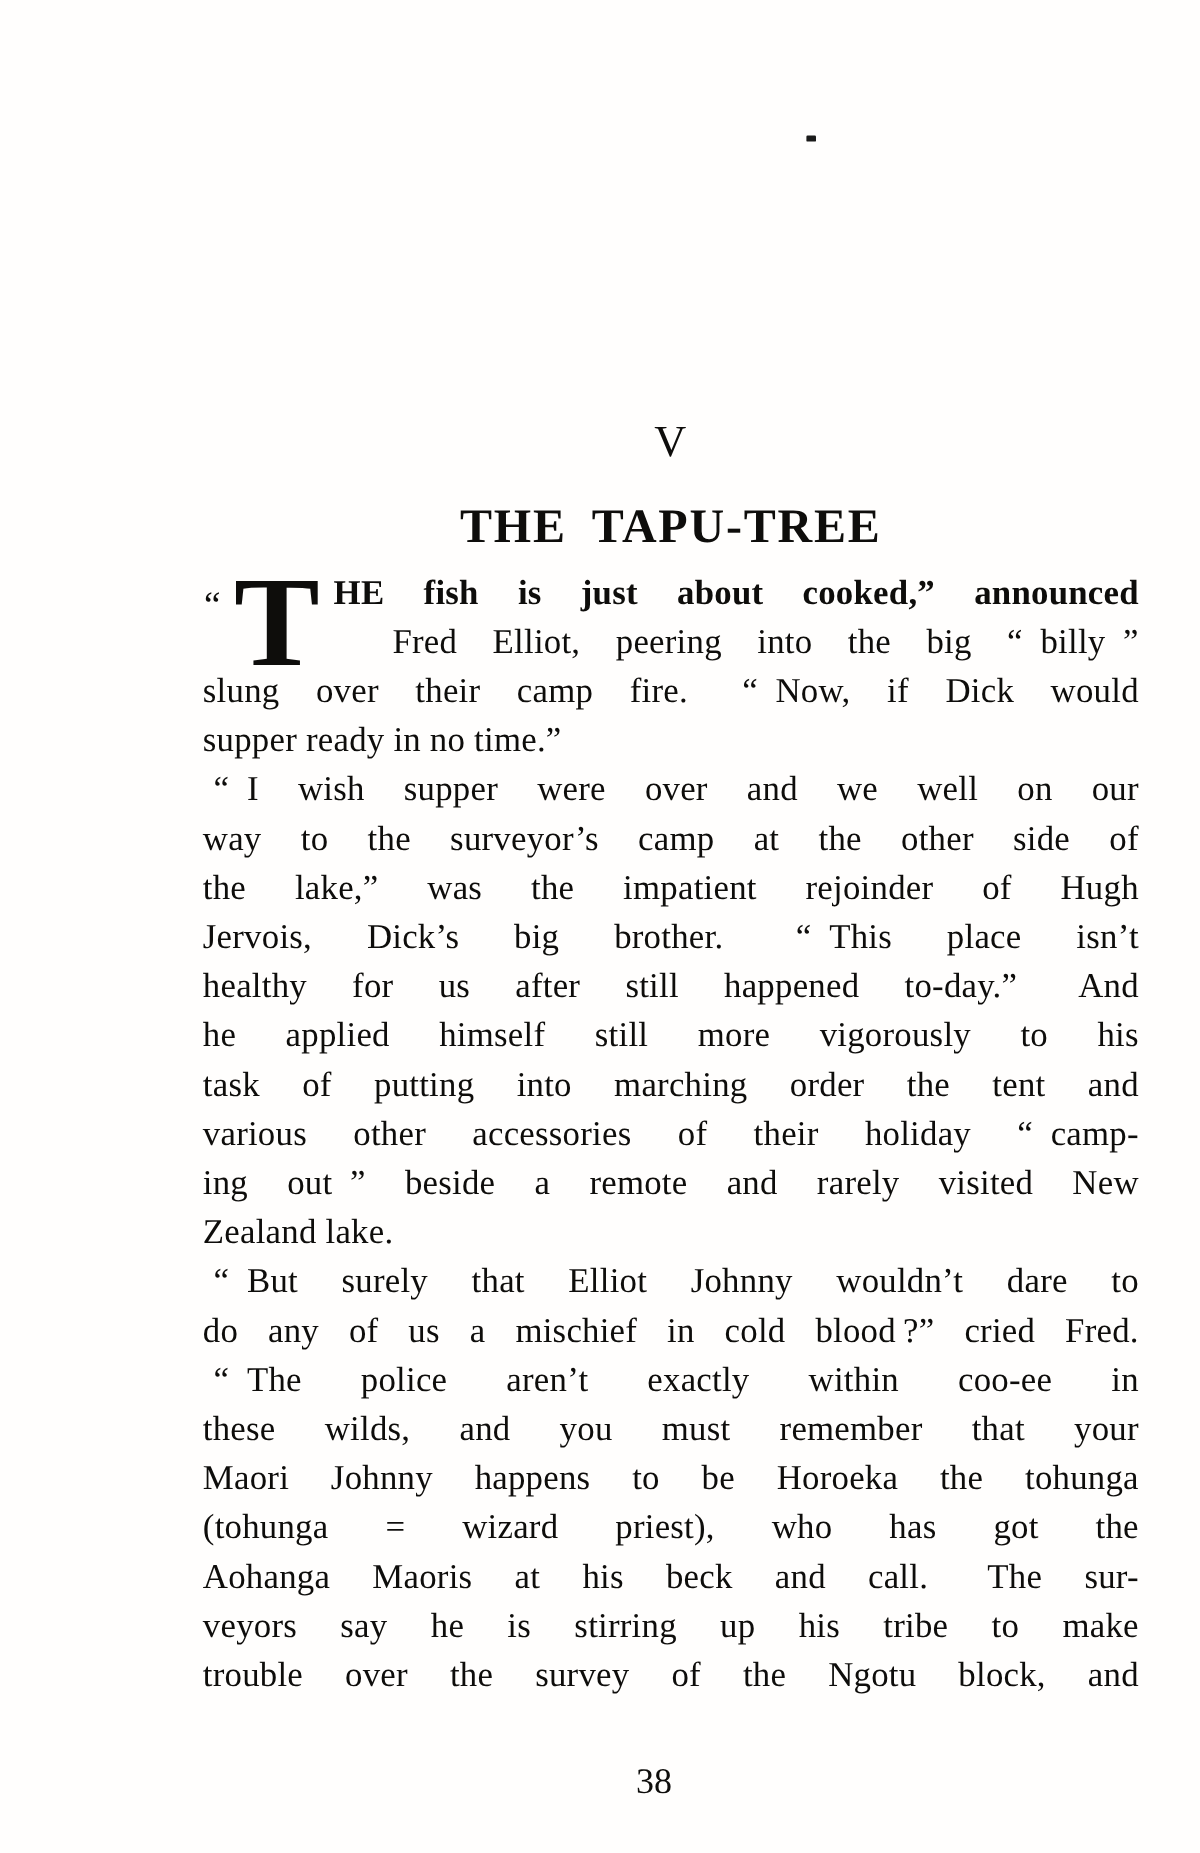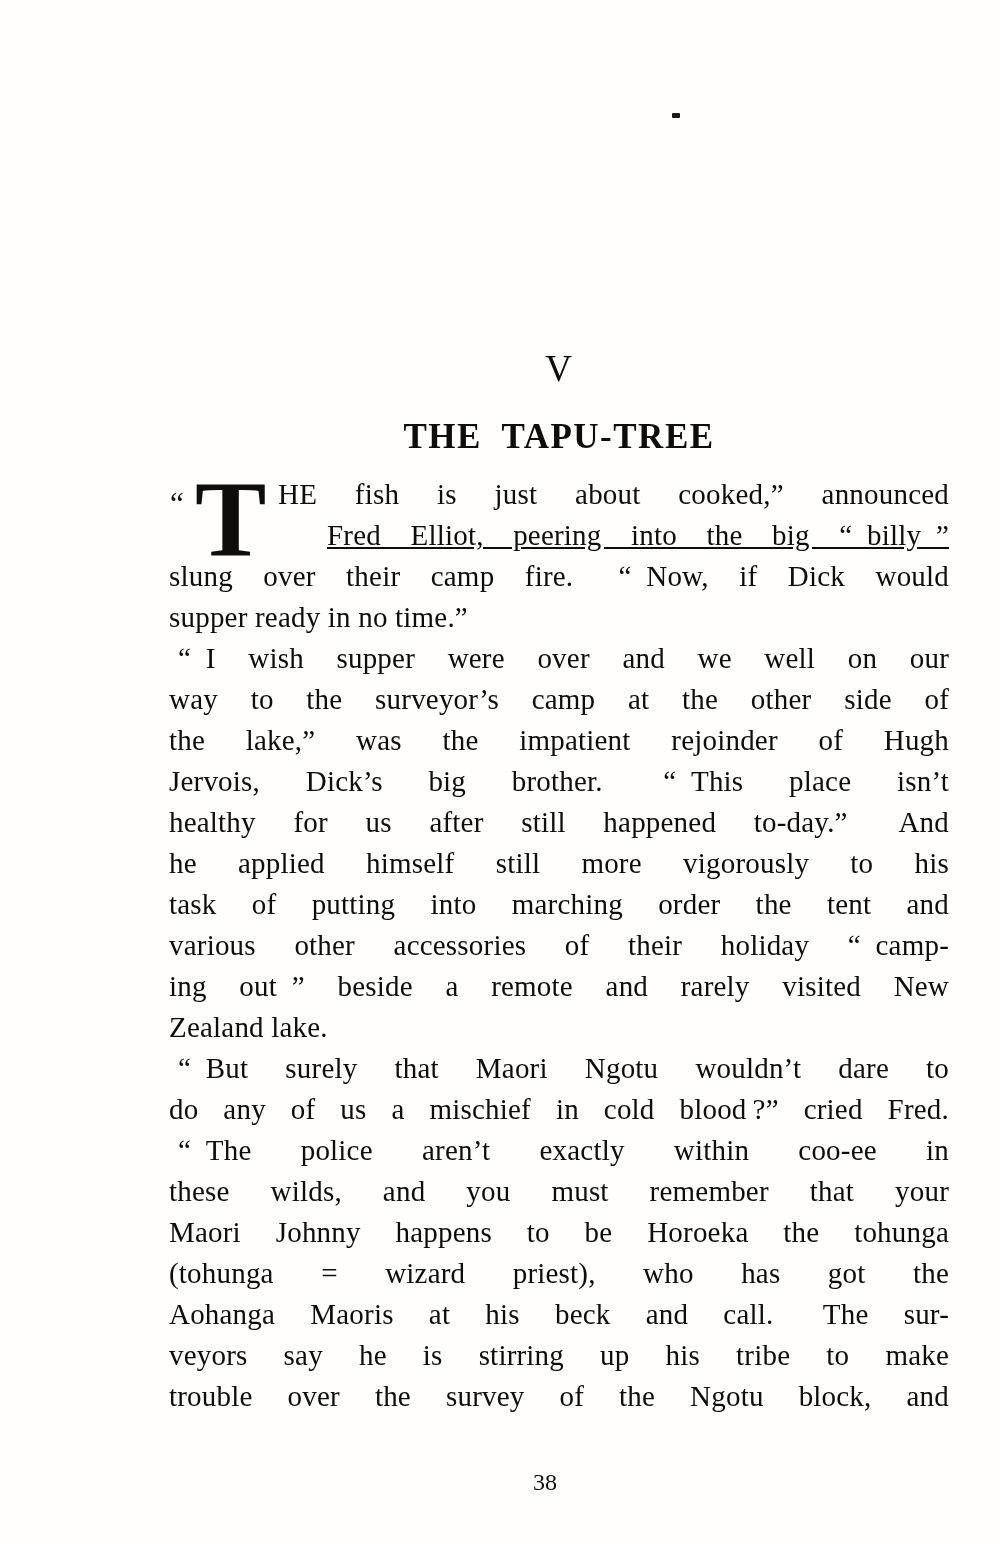--- a/index.html
+++ b/index.html
@@ -19,21 +19,21 @@
     text-align: center;
     font-size: 37px;
     line-height: 1;
     letter-spacing: 1px;
   }
   .chapter-title {
     position: absolute;
     left: 169px; top: 419px;
     width: 780px;
     text-align: center;
-    font-size: 35px;
+    font-size: 40px;
     line-height: 1;
     font-weight: bold;
     letter-spacing: 1.5px;
     word-spacing: 10px;
   }
   .body-text {
     position: absolute;
     left: 169px; top: 474px;
     width: 780px;
     font-size: 29px;
@@ -45,42 +45,42 @@
     line-height: 41px;
     text-align: justify;
     text-align-last: justify;
     overflow: visible;
     white-space: normal;
   }
   .line-end {
     text-align-last: left;
   }
   .p-indent .line:first-child { padding-left: 9px; }
-  .p-dropcap .dc-l1 { padding-left: 109px; }
-  .p-dropcap .dc-l2 { padding-left: 158px; text-decoration: underline; }
+  .p-dropcap .dc-l1 { padding-left: 109px; font-weight: bold; }
+  .p-dropcap .dc-l2 { padding-left: 158px; }
   .dc-quote {
     position: absolute;
     top: 14px; left: 1px;
     font-size: 31px;
     line-height: 1;
   }
   .dc-letter {
     position: absolute;
     top: -8px; left: 26px;
     font-size: 107px;
     line-height: 1;
     font-weight: bold;
   }
   .it { }
   .page-number {
     position: absolute;
     left: 169px; top: 1470px;
     width: 780px;
     text-align: center;
-    font-size: 24px;
+    font-size: 30px;
     line-height: 1;
     transform: translateX(-14px);
   }
   .scan-artifact {
     position: absolute;
     left: 672px; top: 113px;
     width: 8px; height: 5px;
     background: #1a1a1a;
     border-radius: 1px;
   }
@@ -110,21 +110,21 @@
         <div class="line"><span>the lake,” was the impatient rejoinder of Hugh</span></div>
         <div class="line"><span>Jervois, Dick’s big brother.  “ This place isn’t</span></div>
         <div class="line"><span>healthy for us after still happened to-day.”  And</span></div>
         <div class="line"><span>he applied himself still more vigorously to his</span></div>
         <div class="line"><span>task of putting into marching order the tent and</span></div>
         <div class="line"><span>various other accessories of their holiday “ camp-</span></div>
         <div class="line"><span>ing out ” beside a remote and rarely visited New</span></div>
         <div class="line line-end"><span>Zealand lake.</span></div>
       </div>
       <div class="para p-indent">
-        <div class="line"><span>“ But surely that Maori Ngotu wouldn’t dare to</span></div>
+        <div class="line"><span>“ But surely that Elliot Johnny wouldn’t dare to</span></div>
         <div class="line"><span>do any of us a mischief in cold blood ?” cried Fred.</span></div>
       </div>
       <div class="para p-indent">
         <div class="line"><span>“ The police aren’t exactly within coo-ee in</span></div>
         <div class="line"><span>these wilds, and you must remember that your</span></div>
         <div class="line"><span>Maori Johnny happens to be Horoeka the </span><span class="it">tohunga</span></div>
         <div class="line"><span>(tohunga = wizard priest), who has got the</span></div>
         <div class="line"><span>Aohanga Maoris at his beck and call.  The sur-</span></div>
         <div class="line"><span>veyors say he is stirring up his tribe to make</span></div>
         <div class="line"><span>trouble over the survey of the Ngotu block, and</span></div>

